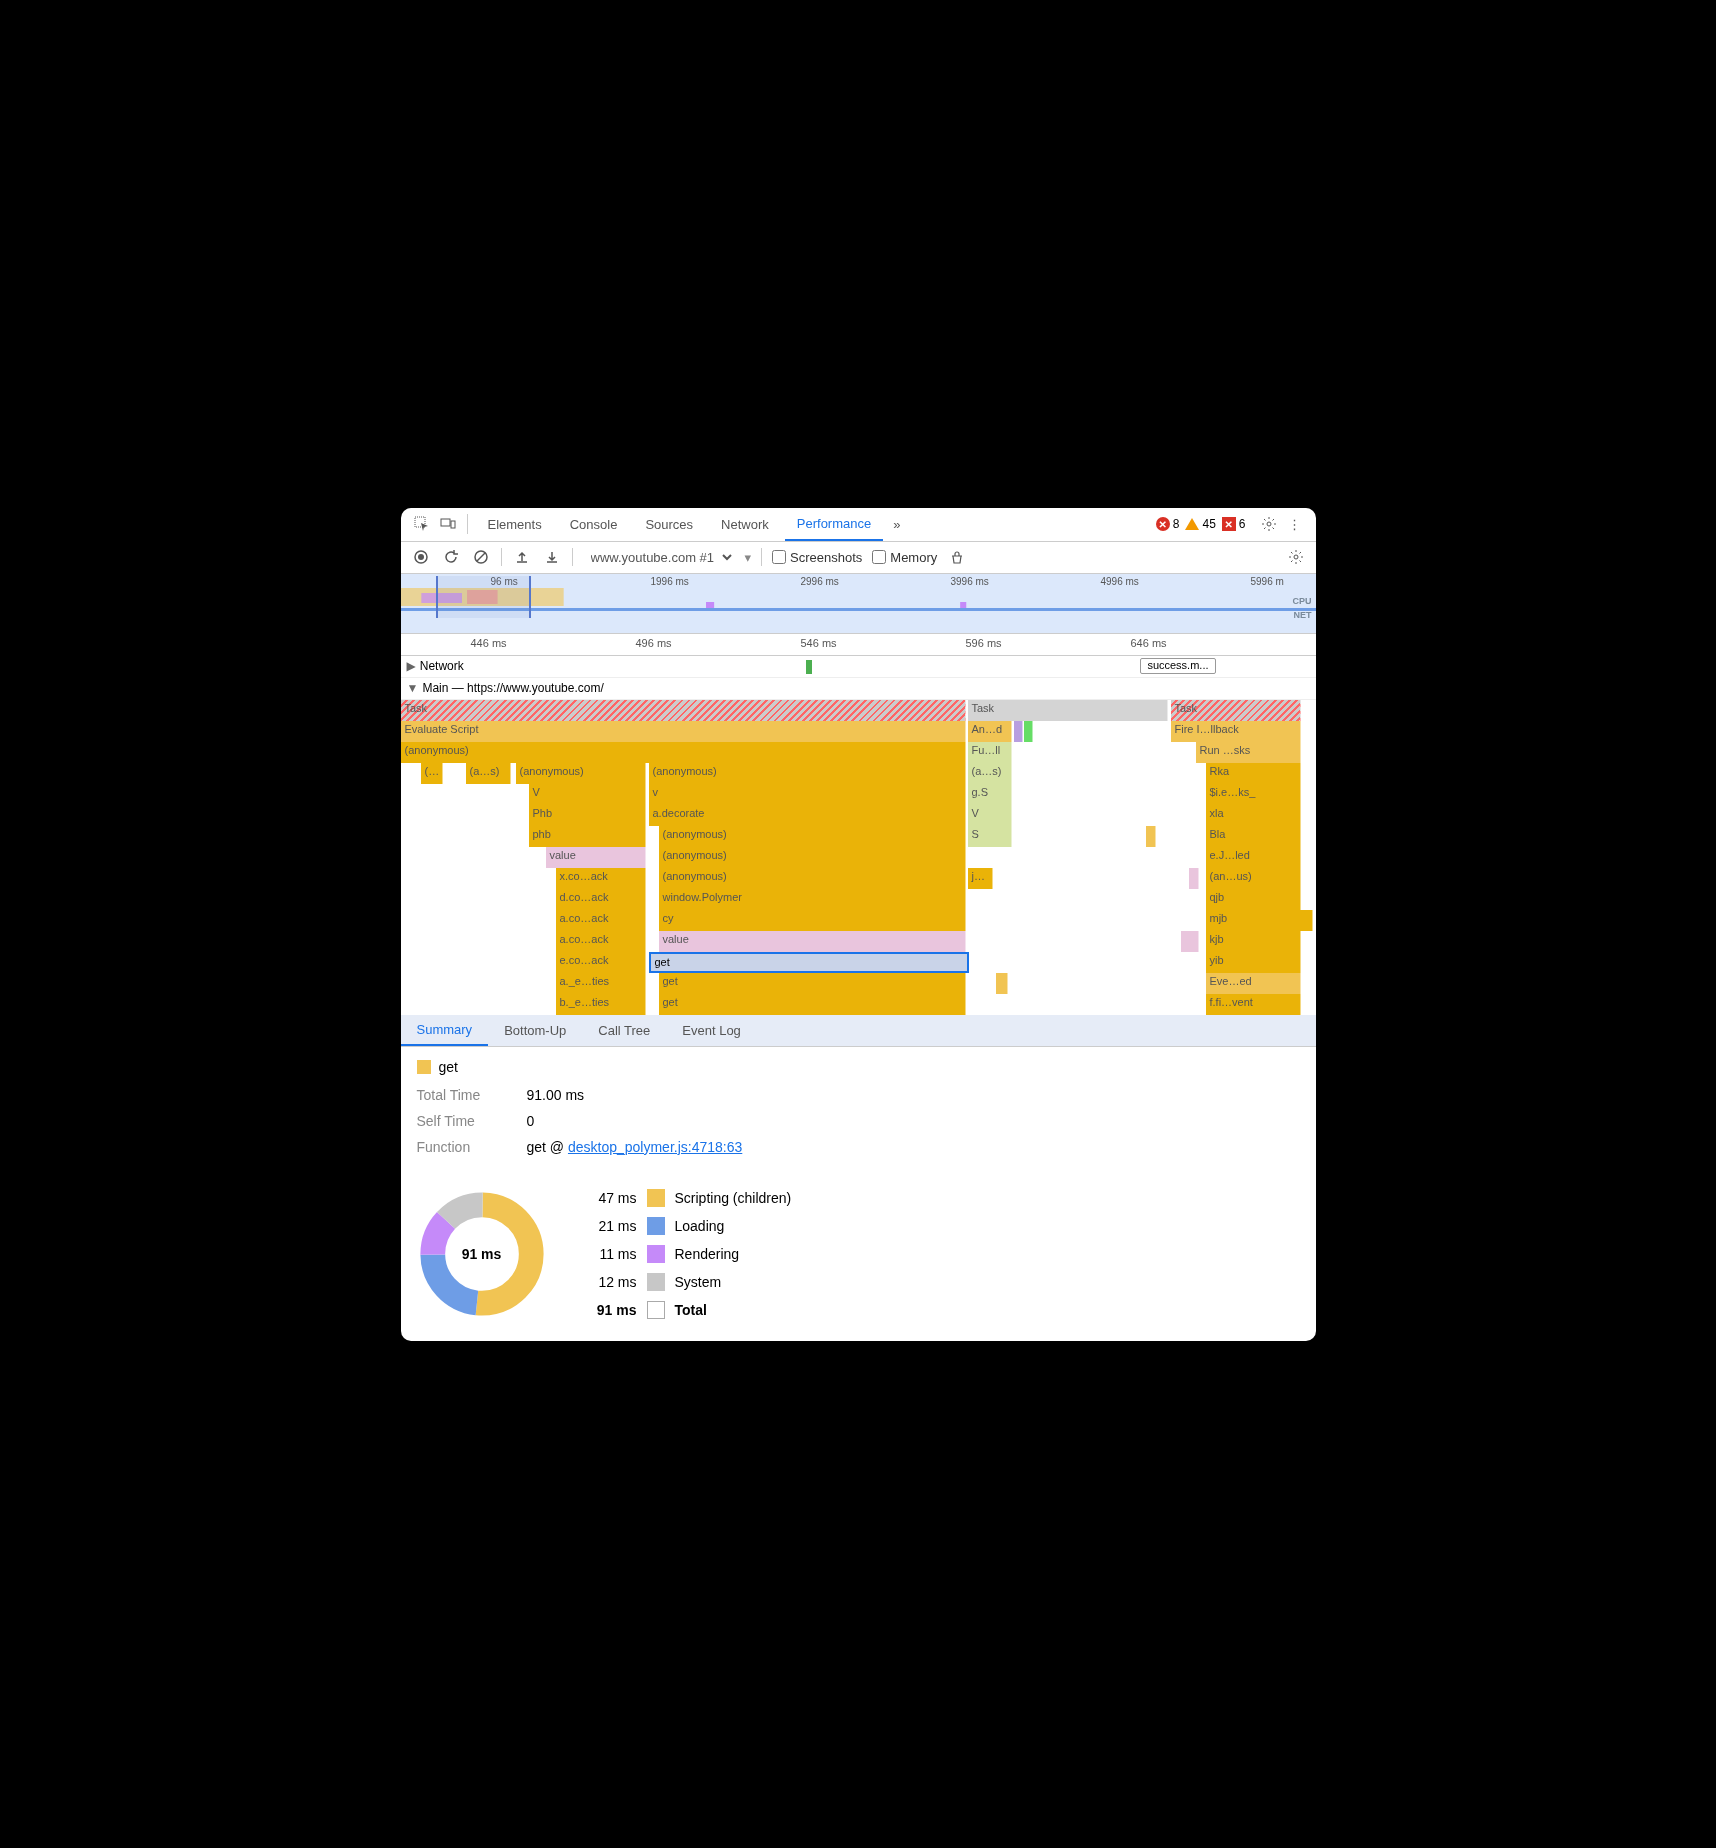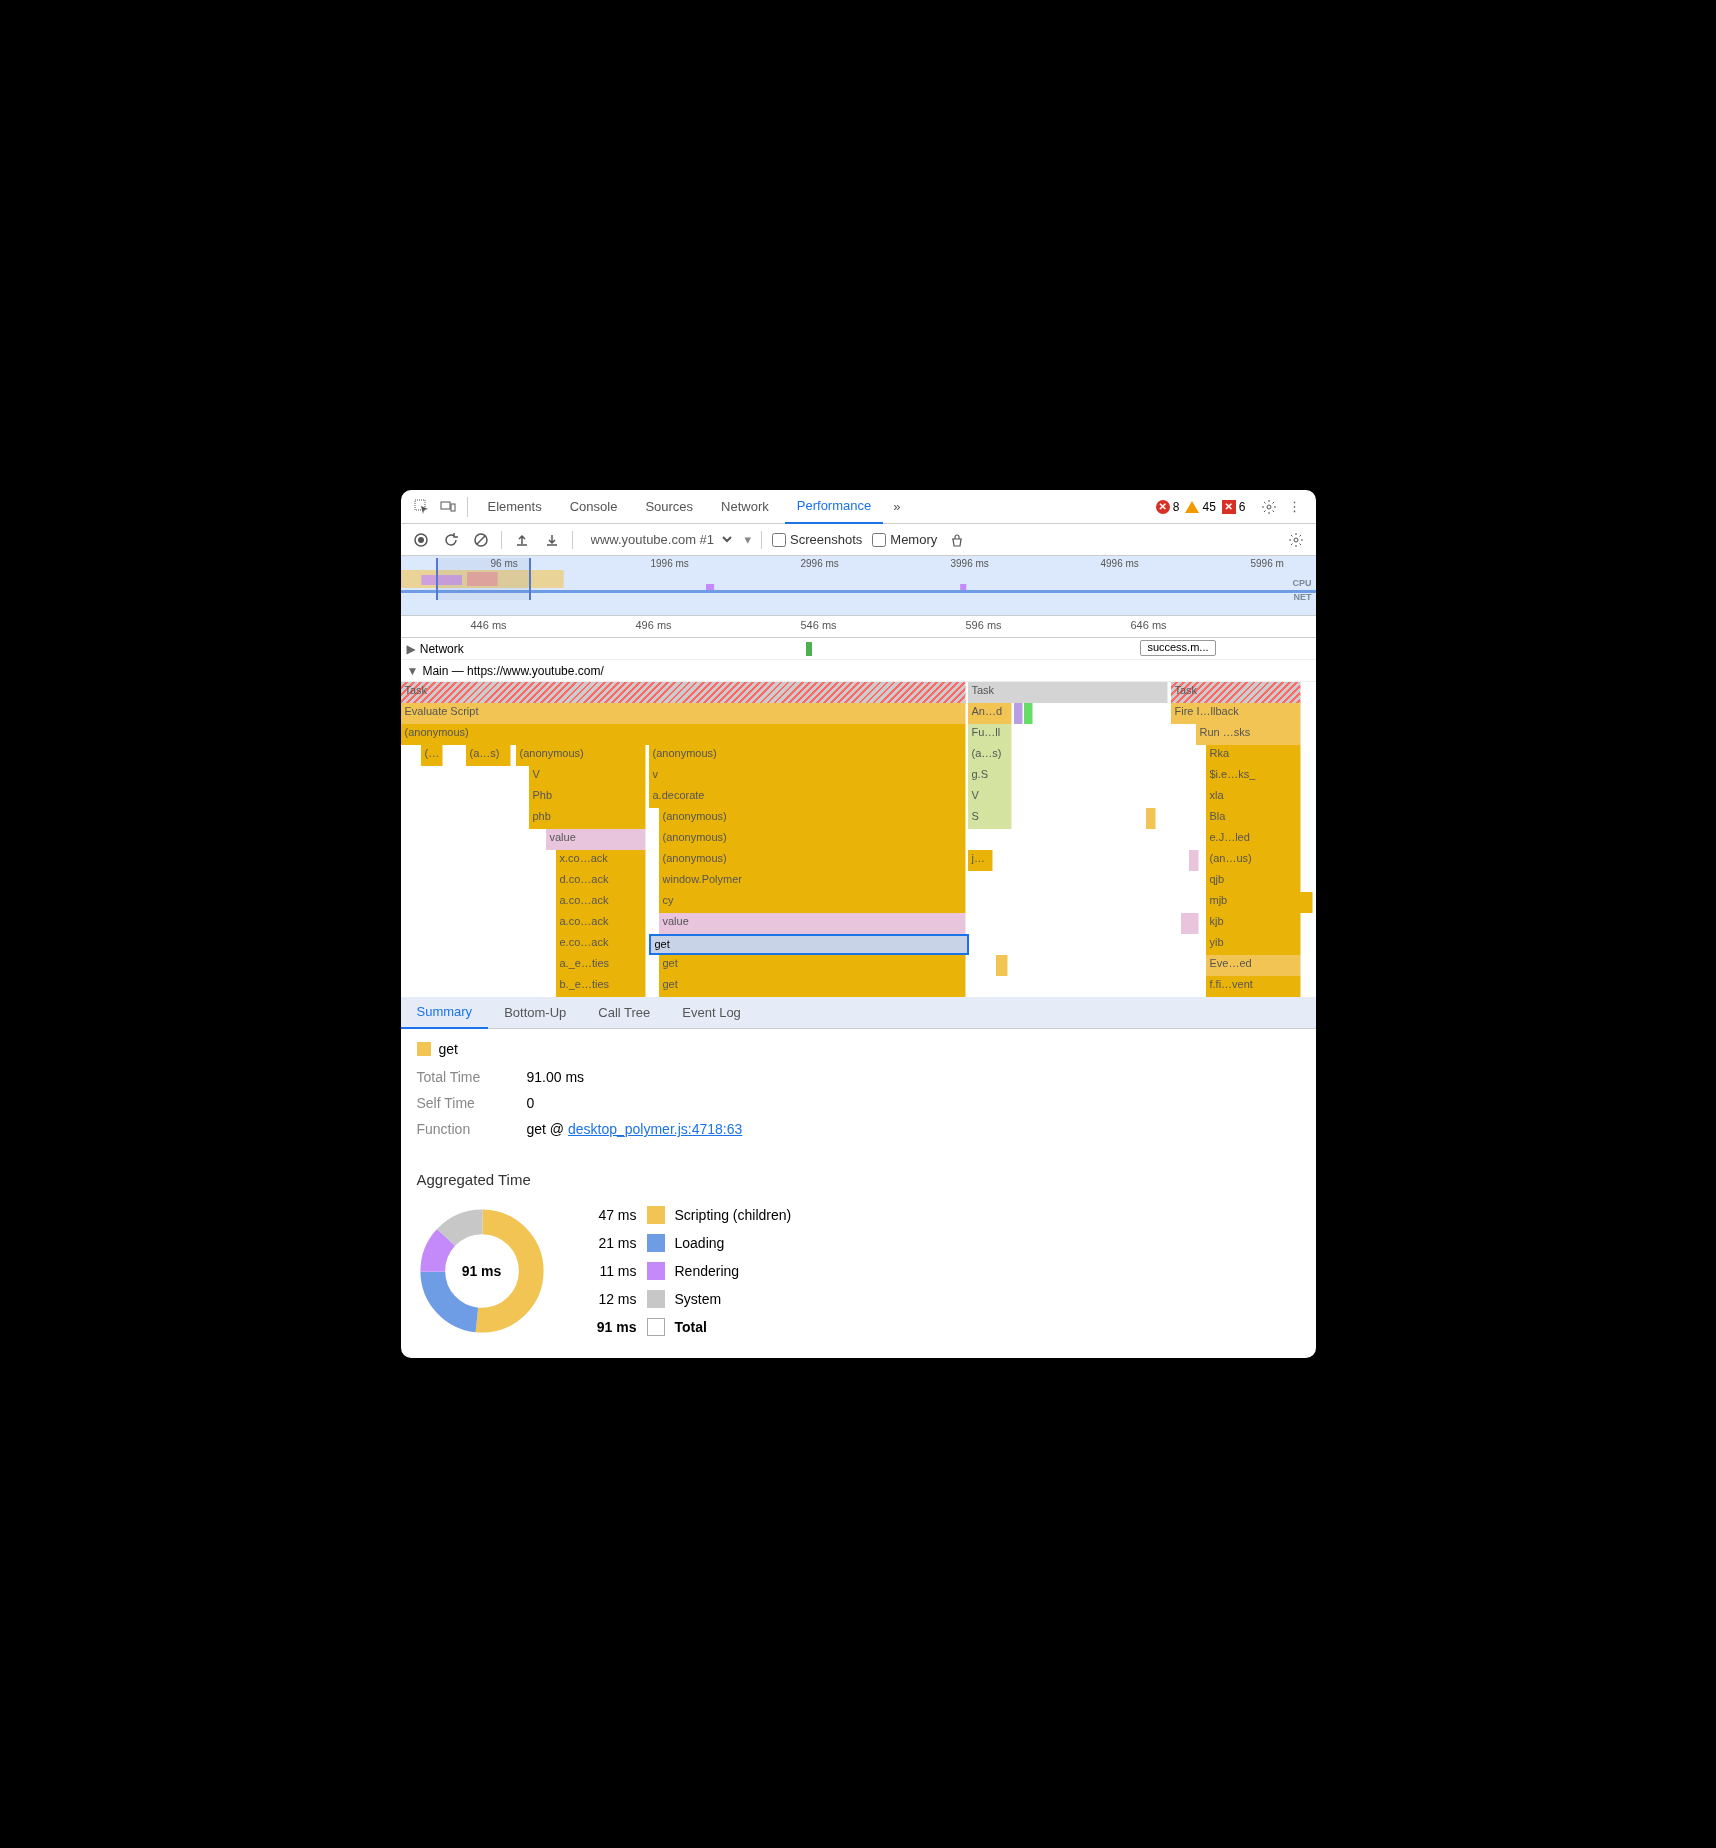--- a/index.html
+++ b/index.html
@@ -348,21 +348,20 @@
       <span class="label">Self Time</span>
       <span>0</span>
     </div>
     <div class="row">
       <span class="label">Function</span>
       <span><span>get @ </span><a href="#" class="link">desktop_polymer.js:4718:63</a></span>
     </div>
   </div>
 
   <div class="agg">
-    <h3>Aggregated Time</h3>
     <div class="agg-content">
       <div class="donut-wrap">
         <svg viewBox="0 0 42 42" width="130" height="130">
           <circle cx="21" cy="21" r="15.9" fill="none" stroke="#f1c453" stroke-width="8" stroke-dasharray="51.6 48.4" stroke-dashoffset="25"></circle>
           <circle cx="21" cy="21" r="15.9" fill="none" stroke="#6e9de6" stroke-width="8" stroke-dasharray="23.1 76.9" stroke-dashoffset="-26.6"></circle>
           <circle cx="21" cy="21" r="15.9" fill="none" stroke="#c58af9" stroke-width="8" stroke-dasharray="12.1 87.9" stroke-dashoffset="-49.7"></circle>
           <circle cx="21" cy="21" r="15.9" fill="none" stroke="#c7c7c7" stroke-width="8" stroke-dasharray="13.2 86.8" stroke-dashoffset="-61.8"></circle>
         </svg>
         <div class="donut-center">91 ms</div>
       </div>

